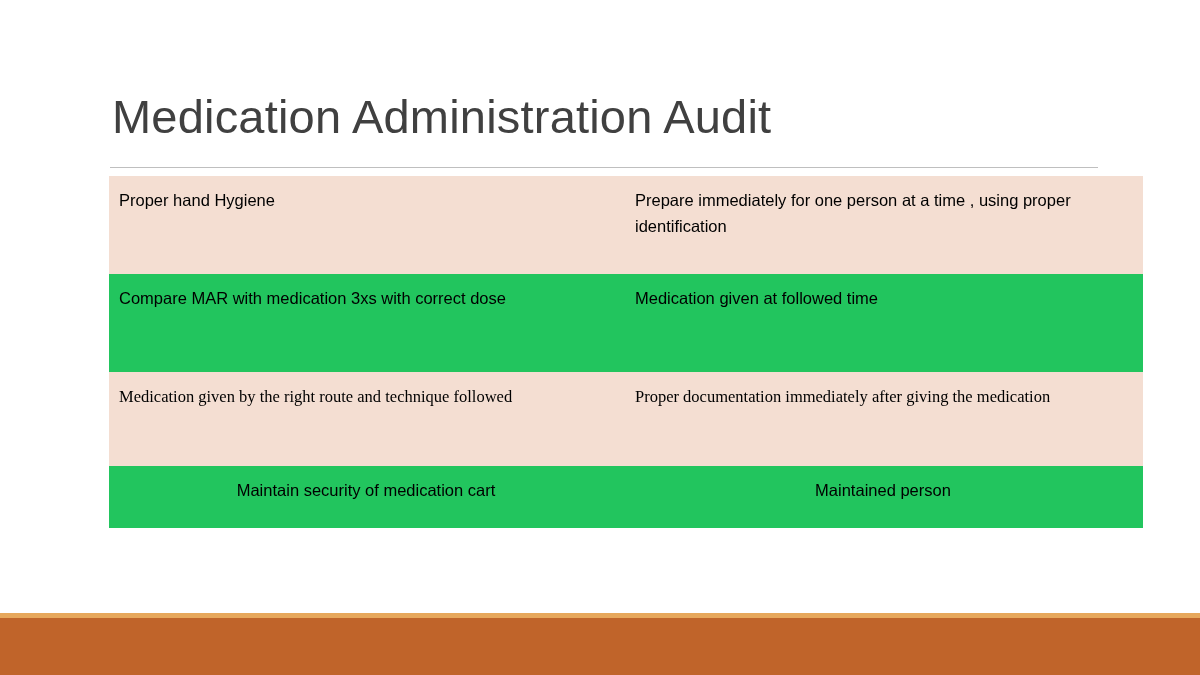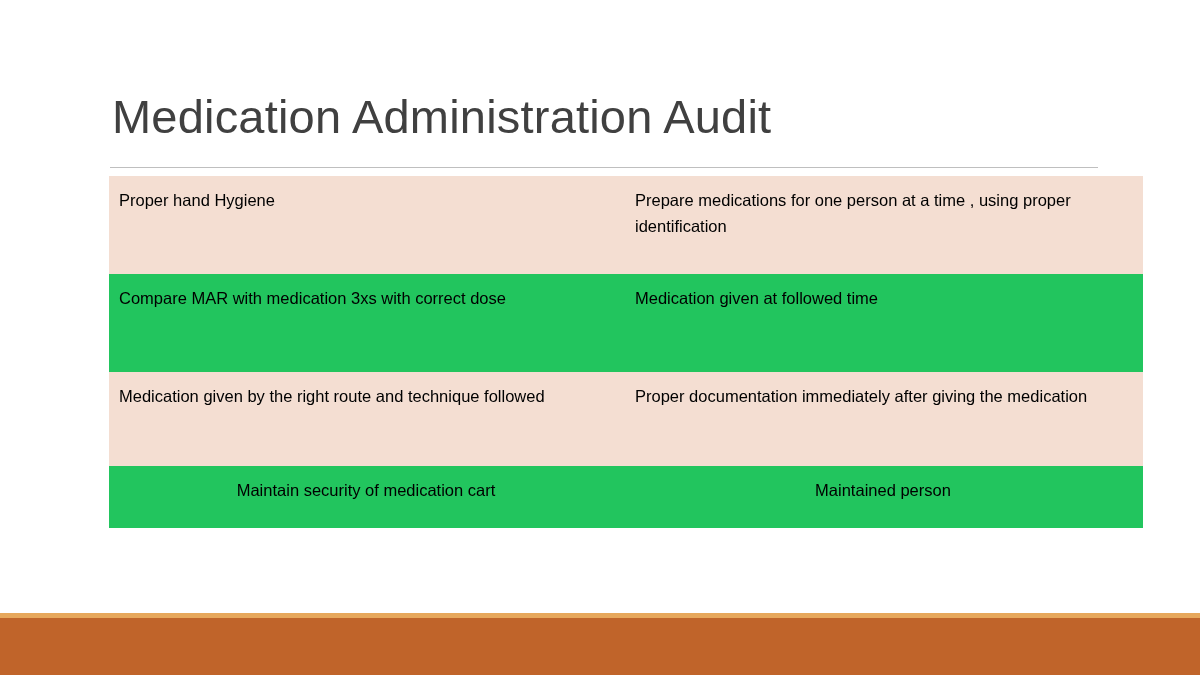--- a/index.html
+++ b/index.html
@@ -65,21 +65,21 @@
     width: 496px;
   }
   .row-dark td {
     background: #f4ded2;
   }
   .row-light td {
     background: #22c55e;
   }
   .row-h1 td { height: 74px; }
   .row-h2 td { height: 74px; }
-  .row-h3 td { height: 70px; }
+  .row-h3 td { height: 70px; font-family: Liberation Serif, serif; }
   .row-h4 td { height: 38px; text-align: center; }
   .footer-band {
     position: absolute;
     left: 0;
     bottom: 0;
     width: 1200px;
     height: 57px;
     background: #c0642a;
   }
   .footer-accent {
@@ -97,21 +97,21 @@
 <div class="slide">
 
   <div class="slide-title">Medication Administration Audit</div>
 
   <div class="title-rule"></div>
 
   <table class="audit-table">
     <tbody>
       <tr class="row-dark row-h1">
         <td class="col-left">Proper hand Hygiene</td>
-        <td class="col-right">Prepare medications for one person at a time , using proper identification</td>
+        <td class="col-right">Prepare immediately for one person at a time , using proper identification</td>
       </tr>
       <tr class="row-light row-h2">
         <td class="col-left">Compare MAR with medication 3xs with correct dose</td>
         <td class="col-right">Medication given at followed time</td>
       </tr>
       <tr class="row-dark row-h3">
         <td class="col-left">Medication given by the right route and technique followed</td>
         <td class="col-right">Proper documentation immediately after giving the medication</td>
       </tr>
       <tr class="row-light row-h4">

